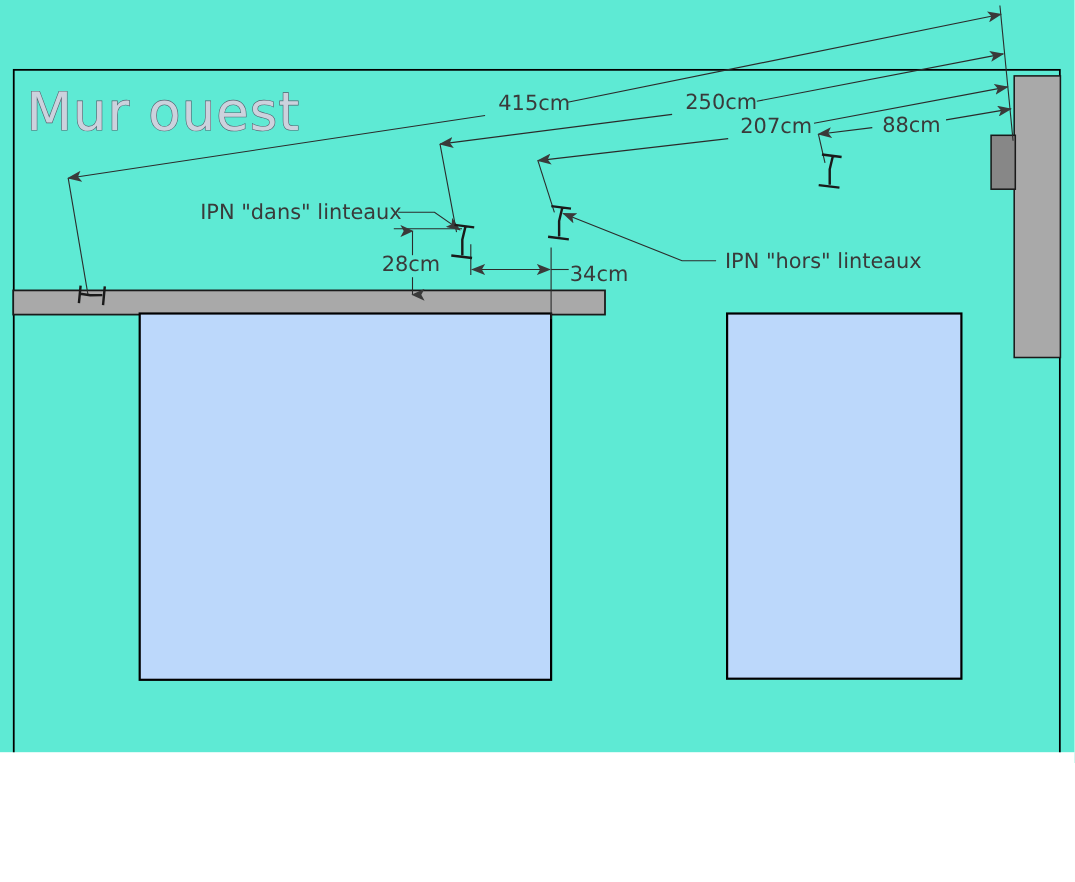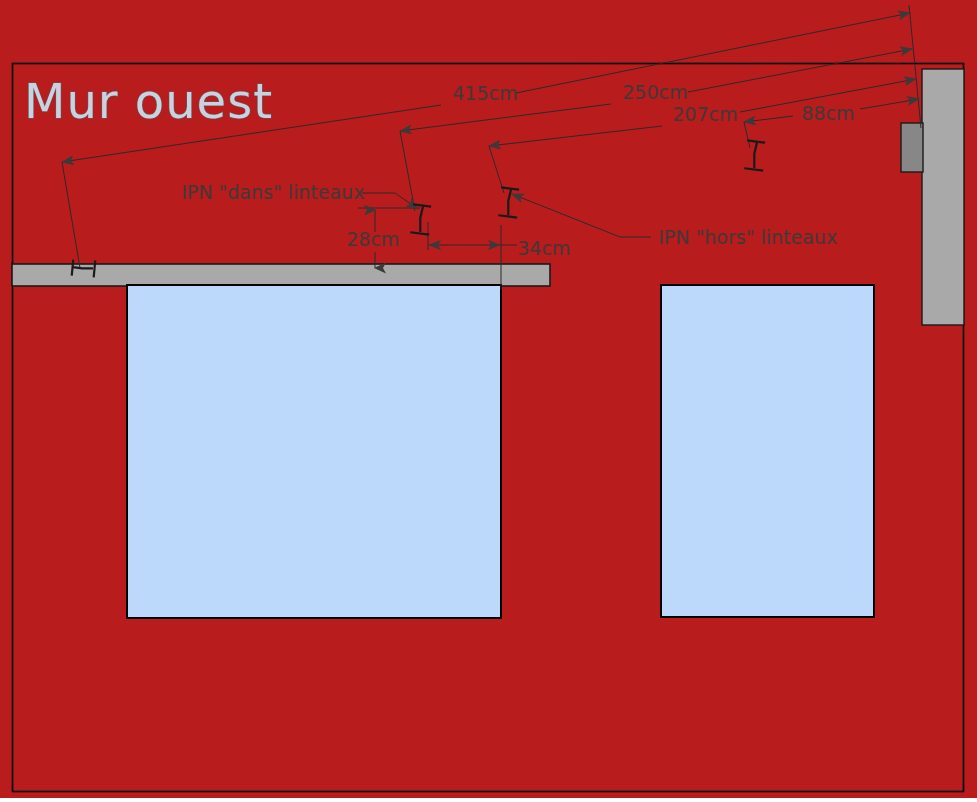--- a/index.html
+++ b/index.html
@@ -7,22 +7,22 @@
     margin: 0;
     padding: 0;
     background: #ffffff;
   }
   body {
     font-family: "DejaVu Sans", "Liberation Sans", sans-serif;
   }
   #canvas {
     position: relative;
     width: 977px;
-    height: 798px;
-    background: #b91c1c;
+    height: 684px;
+    background: #5eead4;
     overflow: hidden;
   }
   #svgroot {
     position: absolute;
     left: 0;
     top: 0;
     width: 977px;
     height: 802px;
     display: block;
   }

